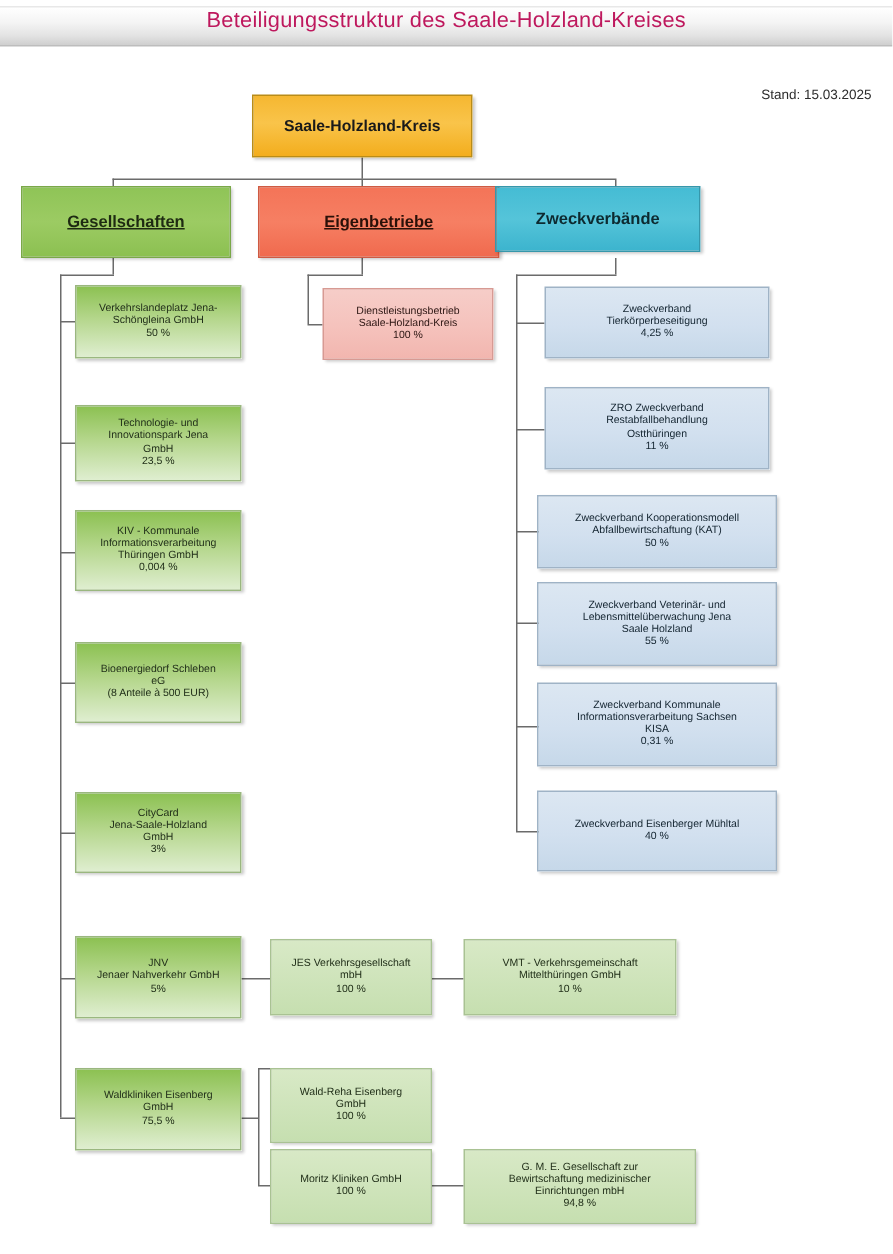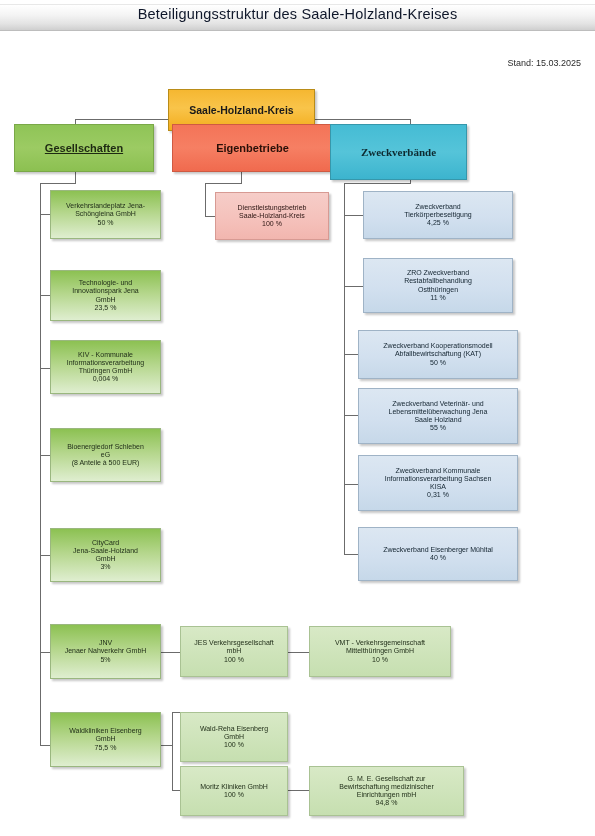--- a/index.html
+++ b/index.html
@@ -24,21 +24,21 @@
     border-top: 1px solid #e8e8e8;
     border-bottom: 1px solid #bdbdbd;
     box-sizing: border-box;
   }
   #page-title {
     position: absolute;
     left: 0; top: 6px;
     width: 595px;
     text-align: center;
     font-size: 14.5px;
-    color: #0f172a;
+    color: #be185d;
     letter-spacing: 0.2px;
     white-space: nowrap;
   }
 
   #stand-label {
     position: absolute;
     right: 14px;
     top: 58px;
     font-size: 9px;
     color: #2c2c2c;
@@ -170,33 +170,33 @@
 <div class="conn v" style="left:410px; top:172px; height:11px;"></div>
 <div class="conn h" style="left:344px; top:183px; width:67px;"></div>
 <div class="conn v" style="left:344px; top:183px; height:371px;"></div>
 <div class="conn h" style="left:344px; top:215px; width:19px;"></div>
 <div class="conn h" style="left:344px; top:286px; width:19px;"></div>
 <div class="conn h" style="left:344px; top:354px; width:19px;"></div>
 <div class="conn h" style="left:344px; top:415px; width:19px;"></div>
 <div class="conn h" style="left:344px; top:484px; width:19px;"></div>
 <div class="conn h" style="left:344px; top:554px; width:19px;"></div>
 
-<div class="node root" style="left:168px; top:63px; width:147px; height:42px;margin-top:26px;">
+<div class="node root" style="left:168px; top:63px; width:147px; height:42px;">
   <span class="txt">Saale-Holzland-Kreis</span>
 </div>
 
 <div class="node cat-green" style="left:14px; top:124px; width:140px; height:48px;">
   <span class="txt">Gesellschaften</span>
 </div>
 
-<div class="node cat-red" style="left:172px; top:124px; width:161px; height:48px;">
+<div class="node cat-red" style="left:172px; top:124px; width:161px; height:48px;text-decoration:underline;">
   <span class="txt">Eigenbetriebe</span>
 </div>
 
-<div class="node cat-blue" style="left:330px; top:124px; width:137px; height:56px;font-family:Liberation Serif, serif;">
+<div class="node cat-blue" style="left:330px; top:124px; width:137px; height:44px;">
   <span class="txt">Zweckverbände</span>
 </div>
 
 <div class="node leaf-green" style="left:50px; top:190px; width:111px; height:49px;">
   <span class="txt">Verkehrslandeplatz Jena-
 Schöngleina GmbH
 50 %</span>
 </div>
 <div class="node leaf-green" style="left:50px; top:270px; width:111px; height:51px;">
   <span class="txt">Technologie- und

